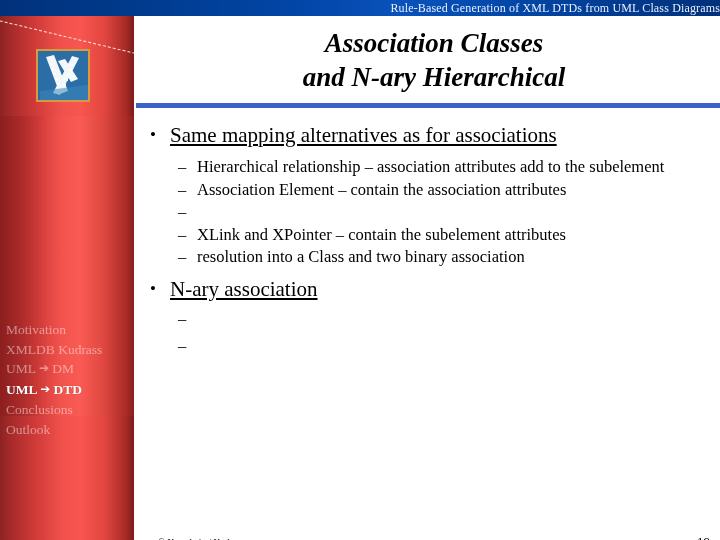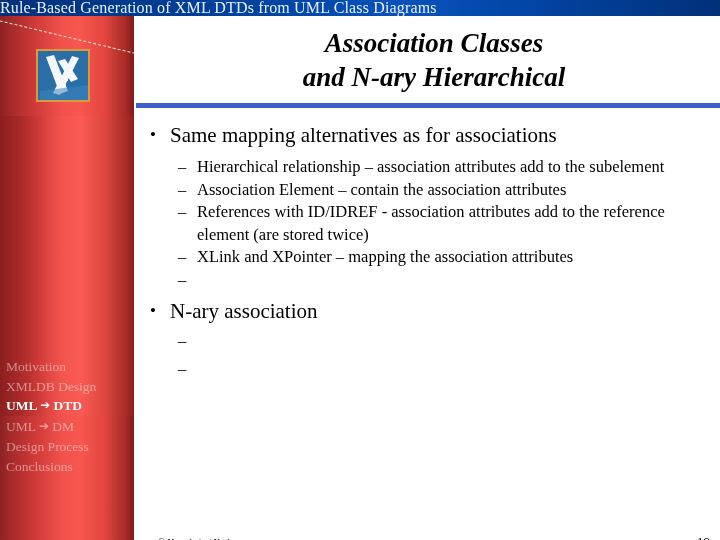--- a/index.html
+++ b/index.html
@@ -23,24 +23,24 @@
     height: 16px;
     background: linear-gradient(to right,
         #01317a 0%, #003a8c 18%, #0246a8 42%,
         #0a52bb 56%, #0246a6 72%, #013079 100%);
     overflow: hidden;
   }
   .header-title {
     position: absolute;
     left: 0; top: 0;
     width: 720px;
-    text-align: left;
+    text-align: right;
     line-height: 16px;
     font-family: "Liberation Serif", serif;
-    font-size: 16px;
+    font-size: 12px;
     color: #e8f0ff;
     letter-spacing: 0.15px;
     white-space: nowrap;
   }
 
   
   .sidebar {
     position: absolute;
     left: 0; top: 16px;
     width: 134px;
@@ -87,21 +87,20 @@
     overflow: hidden;
   }
   .logo svg { display: block; }
 
   
   .nav {
     position: absolute;
     left: 5px;
     top: 304px;
     width: 129px;
-    margin-top: 37px;
   }
   .nav-item {
     font-family: "Liberation Serif", serif;
     font-size: 13.5px;
     line-height: 19.5px;
     color: rgba(255,255,255,0.46);
     white-space: nowrap;
     padding-left: 1px;
   }
   .nav-item.active {
@@ -166,21 +165,21 @@
   }
   .l1 .mark {
     width: 26px;
     flex: 0 0 26px;
     text-align: left;
     padding-left: 6px;
     box-sizing: border-box;
     font-size: 17px;
     line-height: 28px;
   }
-  .l1 .txt { flex: 1 1 auto; }
+  .l1 .txt { flex: 1 1 auto; text-decoration: underline; }
 
   .l2 {
     display: flex;
     align-items: flex-start;
     font-family: "Liberation Serif", serif;
     font-size: 16.5px;
     line-height: 22.5px;
     color: #000;
     margin-left: 44px;
   }
@@ -247,25 +246,25 @@
         <rect x="29" y="23" width="3" height="2"></rect>
         <rect x="27" y="28" width="3" height="2"></rect>
         <rect x="25" y="33" width="3" height="2"></rect>
       </g>
       <polygon points="2,40 50,34 50,49 2,49" fill="#3c86bd" opacity="0.55"></polygon>
     </svg>
   </div>
 
   <div class="nav">
     <div class="nav-item">Motivation</div>
-    <div class="nav-item">XMLDB Design</div>
+    <div class="nav-item">XMLDB Kudrass</div>
+    <div class="nav-item"><span>UML </span><span class="nav-arrow">➔</span><span> DM</span></div>
     <div class="nav-item active"><span>UML </span><span class="nav-arrow">➔</span><span> DTD</span></div>
-    <div class="nav-item"><span>UML </span><span class="nav-arrow">➔</span><span> DM</span></div>
-    <div class="nav-item">Design Process</div>
     <div class="nav-item">Conclusions</div>
+    <div class="nav-item">Outlook</div>
   </div>
 </div>
 
 <div class="content">
 
   <div class="title-block">
     <div class="slide-title">Association Classes</div>
     <div class="slide-title">and N-ary Hierarchical</div>
   </div>
   <div class="title-rule"></div>
@@ -281,28 +280,28 @@
       <div class="l2">
         <span class="mark">–</span>
         <span class="txt">Hierarchical relationship – association attributes add to the subelement</span>
       </div>
       <div class="l2">
         <span class="mark">–</span>
         <span class="txt">Association Element – contain the association attributes</span>
       </div>
       <div class="l2">
         <span class="mark">–</span>
-        <span class="txt">References with ID/IDREF - association attributes add to the reference element (are stored twice)</span>
-      </div>
-      <div class="l2">
-        <span class="mark">–</span>
-        <span class="txt">XLink and XPointer – mapping the association attributes</span>
-      </div>
-      <div class="l2">
-        <span class="mark">–</span>
+      </div>
+      <div class="l2">
+        <span class="mark">–</span>
+        <span class="txt">XLink and XPointer – contain the subelement attributes</span>
+      </div>
+      <div class="l2">
+        <span class="mark">–</span>
+        <span class="txt">resolution into a Class and two binary association</span>
       </div>
     </div>
 
     <div class="l1" style="margin-top:6px;">
       <span class="mark">•</span>
       <span class="txt">N-ary association</span>
     </div>
 
     <div class="grp2">
       <div class="l2">

